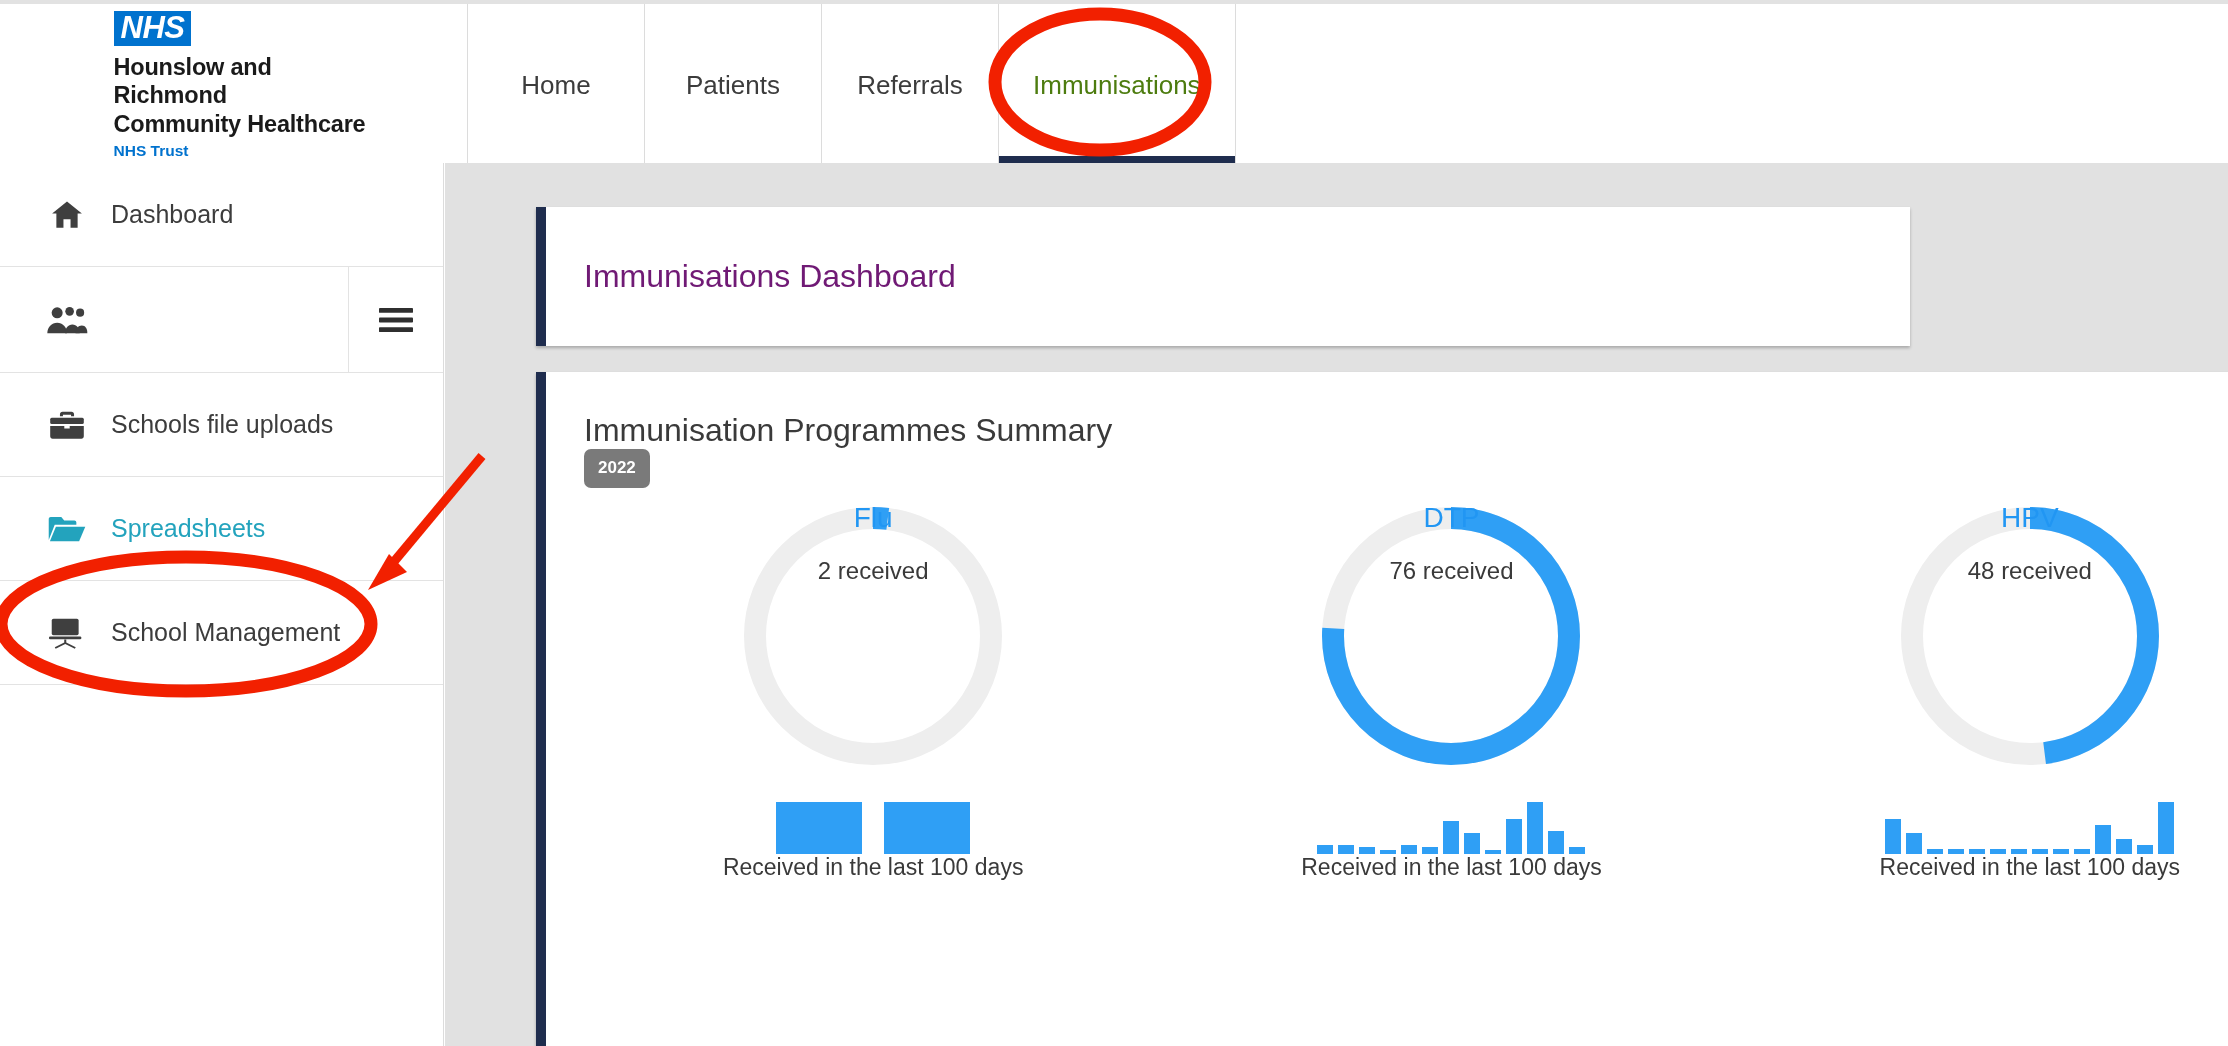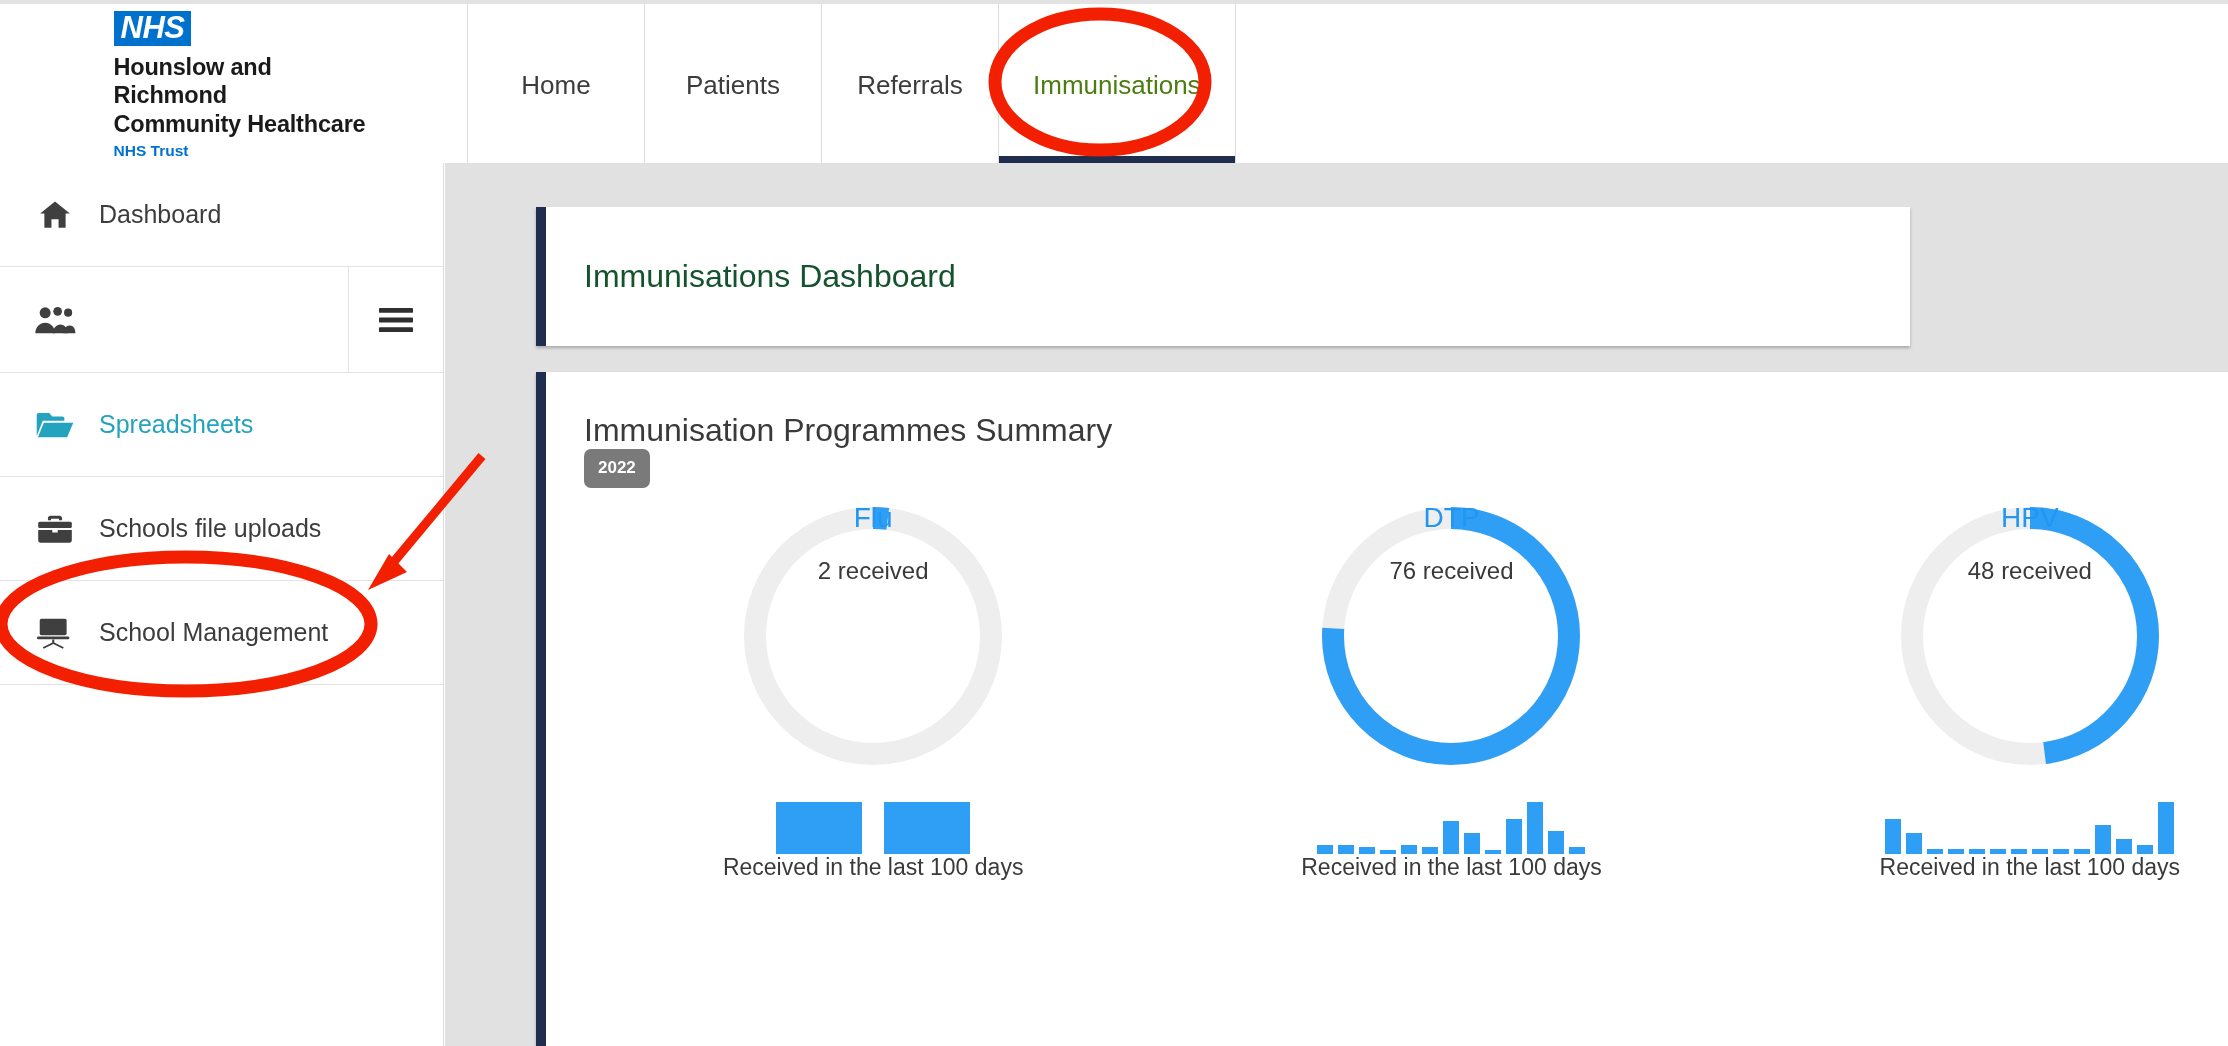--- a/index.html
+++ b/index.html
@@ -77,21 +77,21 @@
     width: 444px; height: 883px;
     background: #fbfbfb;
     border-right: 1px solid #dcdcdc;
   }
   .side-row {
     position: relative;
     height: 104px;
     display: flex; align-items: center;
     border-bottom: 1px solid #e3e3e3;
     background: #ffffff;
-    padding-left: 22px;
+    padding-left: 34px;
   }
   .side-row.tall { height: 106px; }
   .side-icon {
     width: 66px; min-width: 66px;
     display: flex; align-items: center; justify-content: center;
     color: #3f3f3f;
   }
   .side-icon svg { display: block; }
   .side-label {
     font-size: 25px;
@@ -122,21 +122,21 @@
     box-shadow: 0 2px 3px rgba(0,0,0,0.25);
     position: relative;
   }
   #card-header {
     width: 1374px;
     height: 139px;
     display: flex; align-items: center;
     padding-left: 38px;
   }
   #card-header .title {
-    font-size: 32px; color: #14532d;
+    font-size: 32px; color: #701a75;
   }
   #card-summary {
     margin-top: 26px;
     width: 1783px;
     height: 694px;
     padding: 40px 0 0 38px;
   }
   #card-summary .title { font-size: 32px; color: #3a3a3a; }
   .year-badge {
     display: inline-block;
@@ -241,37 +241,37 @@
             <rect x="0" y="0.5" width="24" height="3.4" rx="0.6"></rect>
             <rect x="0" y="7.3" width="24" height="3.4" rx="0.6"></rect>
             <rect x="0" y="14.1" width="24" height="3.4" rx="0.6"></rect>
           </svg>
         </span>
       </span>
     </div>
 
     <div class="side-row">
       <span class="side-icon">
-        <svg width="38" height="30" viewBox="0 0 26 20" fill="#23a3bd">
-          <path d="M0.5 3.2c0-0.8 0.6-1.4 1.4-1.4h7.2l2 2.3h6.9c0.8 0 1.4 0.6 1.4 1.4v1.6H4.6L0.5 17.6V3.2z"></path>
-          <path d="M5.4 8.4h20.1L21.3 18.4H1.3L5.4 8.4z"></path>
-        </svg>
-      </span>
-      <span class="side-label teal">Spreadsheets</span>
-    </div>
-
-    <div class="side-row">
-      <span class="side-icon">
         <svg width="36" height="30" viewBox="0 0 24 20" fill="#3f3f3f">
           <path d="M9 1.2h6c1 0 1.7 0.7 1.7 1.6v1.4h-2V3.2H9.3v1h-2V2.8c0-0.9 0.7-1.6 1.7-1.6z"></path>
           <rect x="0.8" y="5.2" width="22.4" height="4.2" rx="1"></rect>
           <path d="M0.8 10.6h9.4v1.8h3.6v-1.8h9.4v6.9c0 0.9-0.7 1.6-1.6 1.6H2.4c-0.9 0-1.6-0.7-1.6-1.6v-6.9z"></path>
         </svg>
       </span>
       <span class="side-label">Schools file uploads</span>
+    </div>
+
+    <div class="side-row">
+      <span class="side-icon">
+        <svg width="38" height="30" viewBox="0 0 26 20" fill="#23a3bd">
+          <path d="M0.5 3.2c0-0.8 0.6-1.4 1.4-1.4h7.2l2 2.3h6.9c0.8 0 1.4 0.6 1.4 1.4v1.6H4.6L0.5 17.6V3.2z"></path>
+          <path d="M5.4 8.4h20.1L21.3 18.4H1.3L5.4 8.4z"></path>
+        </svg>
+      </span>
+      <span class="side-label teal">Spreadsheets</span>
     </div>
 
     <div class="side-row">
       <span class="side-icon">
         <svg width="38" height="32" viewBox="0 0 26 22" fill="#3f3f3f">
           <rect x="2.5" y="1.2" width="18.5" height="11.4" rx="1.2"></rect>
           <rect x="0.6" y="13.4" width="22.3" height="1.9" rx="0.9"></rect>
           <path d="M11.1 15.4h1.4v2.1l6.5 3.3-0.6 1.1-6.6-3.4-6.6 3.4-0.6-1.1 6.5-3.3v-2.1z"></path>
         </svg>
       </span>

